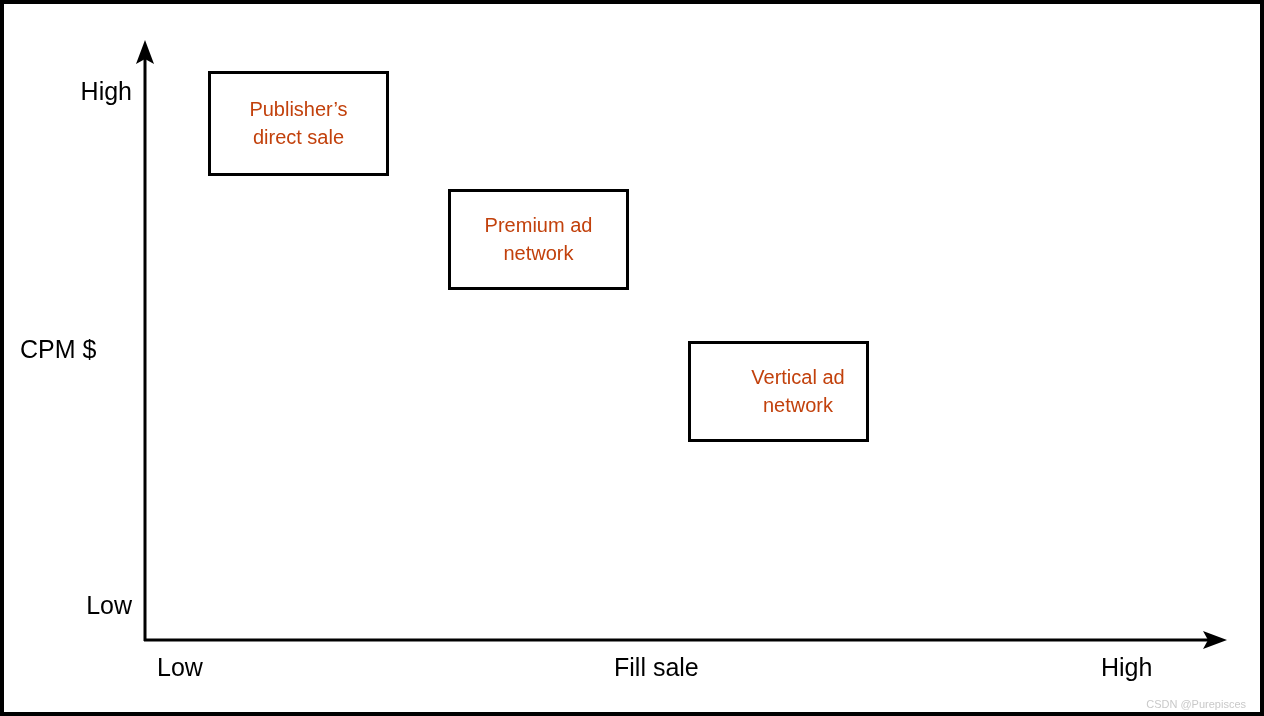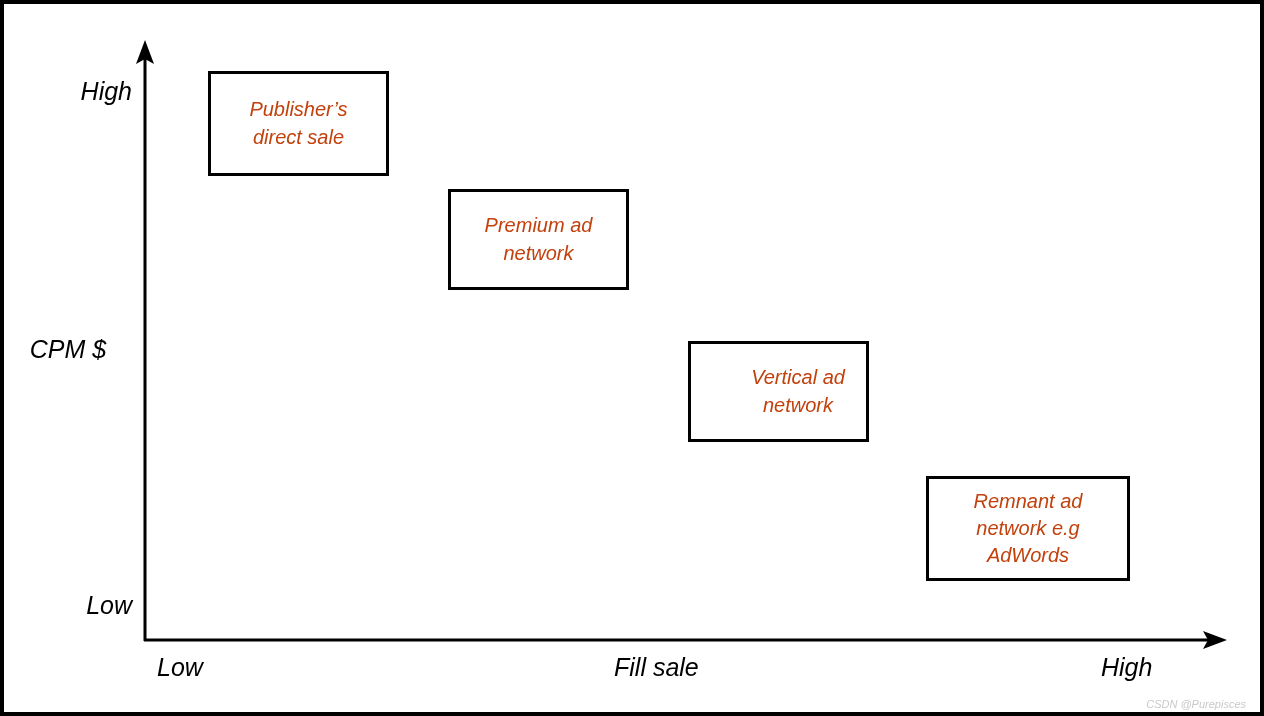--- a/index.html
+++ b/index.html
@@ -9,38 +9,37 @@
   }
   #canvas {
     position: relative;
     width: 1264px;
     height: 716px;
     background: #ffffff;
     border: 4px solid #000000;
     box-sizing: border-box;
     font-family: "Liberation Sans", sans-serif;
     overflow: hidden;
-    font-style: italic;
   }
   #plot-svg {
     position: absolute;
     left: 0;
     top: 0;
     width: 1264px;
     height: 716px;
   }
   .axis-label {
     position: absolute;
     font-size: 25px;
     color: #000000;
     white-space: nowrap;
     line-height: 1;
   }
   #y-label-high   { left: 0;   top: 75px;  width: 128px; text-align: right; }
-  #y-label-cpm    { left: 0;   top: 333px; width: 128px; text-align: center; }
+  #y-label-cpm    { left: 16px;   top: 333px; width: 128px; text-align: left; }
   #y-label-low    { left: 0;   top: 589px; width: 128px; text-align: right; }
   #x-label-low    { left: 153px;  top: 651px; }
   #x-label-fill   { left: 610px;  top: 651px; }
   #x-label-high   { left: 1097px; top: 651px; }
 
   .node-box {
     position: absolute;
     border: 3px solid #000000;
     background: #ffffff;
     box-sizing: border-box;
@@ -107,23 +106,16 @@
     </span>
   </div>
 
   <div class="node-box" id="box-vertical">
     <span>
       <span>Vertical ad</span><br>
       <span>network</span>
     </span>
   </div>
 
-  <div class="node-box" id="box-remnant">
-    <span>
-      <span>Remnant ad</span><br>
-      <span>network e.g</span><br>
-      <span>AdWords</span>
-    </span>
-  </div>
 
   <div id="watermark">CSDN @Purepisces</div>
 
 </div>
 
 </body></html>

